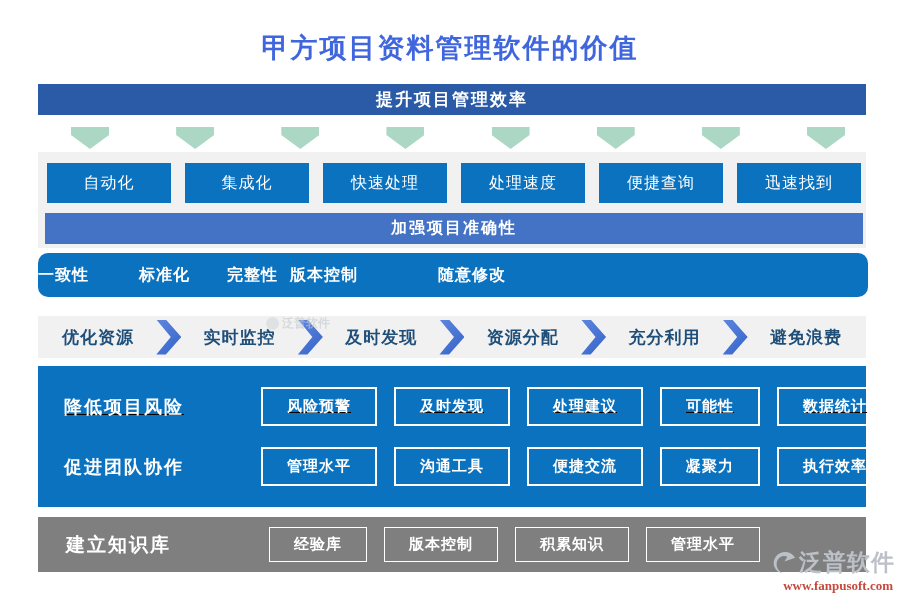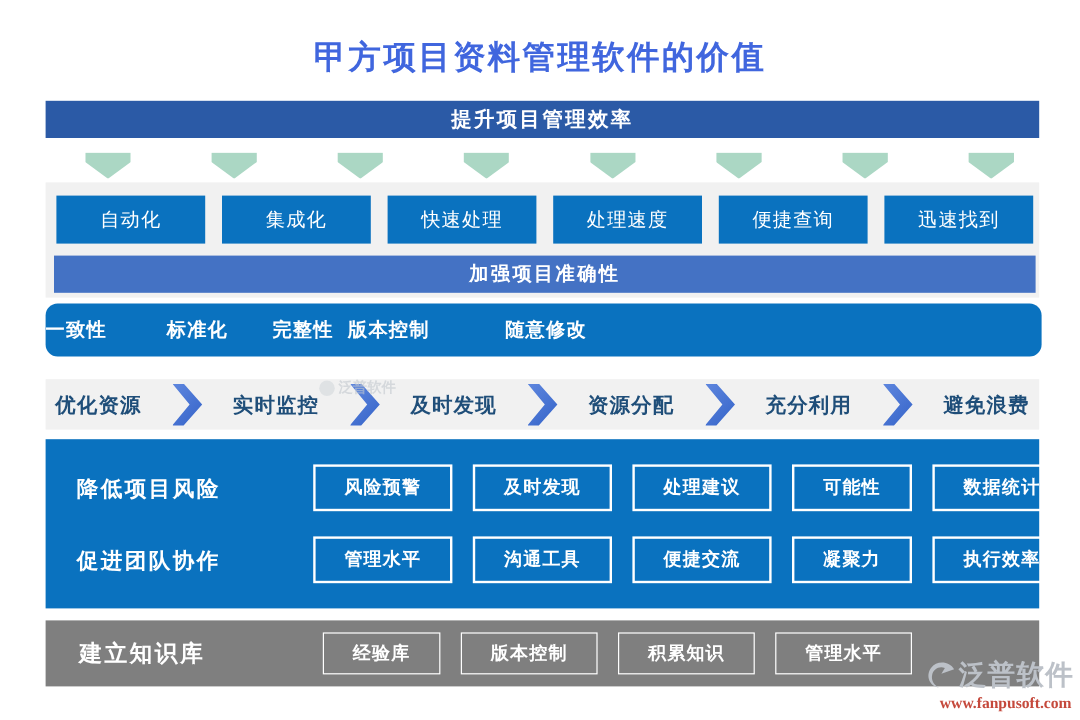--- a/index.html
+++ b/index.html
@@ -56,48 +56,48 @@
   
   .round-bar {
     position:absolute; left:38px; top:253px; width:830px; height:44px;
     background:#0A72BF; border-radius:10px; color:#fff;
     display:flex; align-items:center; 
     font-size:16px; font-weight:bold; letter-spacing:1px;
   }
   .round-bar .bar-item:nth-child(2){ margin-left:50px; }
   .round-bar .bar-item:nth-child(3){ margin-left:37px; }
   .round-bar .bar-item:nth-child(4){ margin-left:12px; }
-  .round-bar .bar-item:nth-child(5){ margin-left:63px; }
+  .round-bar .bar-item:nth-child(5){ margin-left:80px; }
 
   
   .chev-strip {
     position:absolute; left:38px; top:316px; width:828px; height:42px;
     background:#F1F1F1; display:flex; align-items:center;
-    justify-content:space-between; padding:0 8px;
+    justify-content:space-between; padding:0 24px;
   }
   .step { color:#1F4E79; font-weight:bold; font-size:17px; letter-spacing:1px; }
   .chevron {
     width:25px; height:35px;
     background:linear-gradient(135deg,#5E86DE,#3463C8);
     clip-path:polygon(0 0,38% 0,100% 50%,38% 100%,0 100%,58% 50%);
   }
   .watermark {
     position:absolute; left:266px; top:315px; z-index:2; opacity:0.6;
     display:flex; align-items:flex-start; gap:3px; pointer-events:none;
   }
   .watermark-circle { width:13px; height:13px; border-radius:50%; background:#D4D9DD; margin-top:2px; }
   .watermark-text { color:#C3C9CF; font-size:12px; font-weight:bold; }
 
   
   .blue-panel {
     position:absolute; left:38px; top:366px; width:828px; height:141px;
     background:#0A72BF;
   }
   .panel-row { position:absolute; left:0; width:100%; height:41px; display:flex; align-items:center; }
-  .panel-row.row1 { top:20px; }
+  .panel-row.row1 { top:20px;text-decoration:underline; }
   .panel-row.row2 { top:80px; }
   .row-label {
     color:#fff; font-weight:bold; font-size:18px; letter-spacing:2px;
     width:152px; margin-left:26px; flex:none;
   }
   .boxes { display:flex; gap:17px; align-items:flex-end;padding-left:45px; }
   .wbox {
     border:2px solid #fff; color:#fff; font-weight:bold; font-size:15px;
     height:39px; display:flex; align-items:center; justify-content:center;
     padding:0 24px; letter-spacing:1px; white-space:nowrap;

